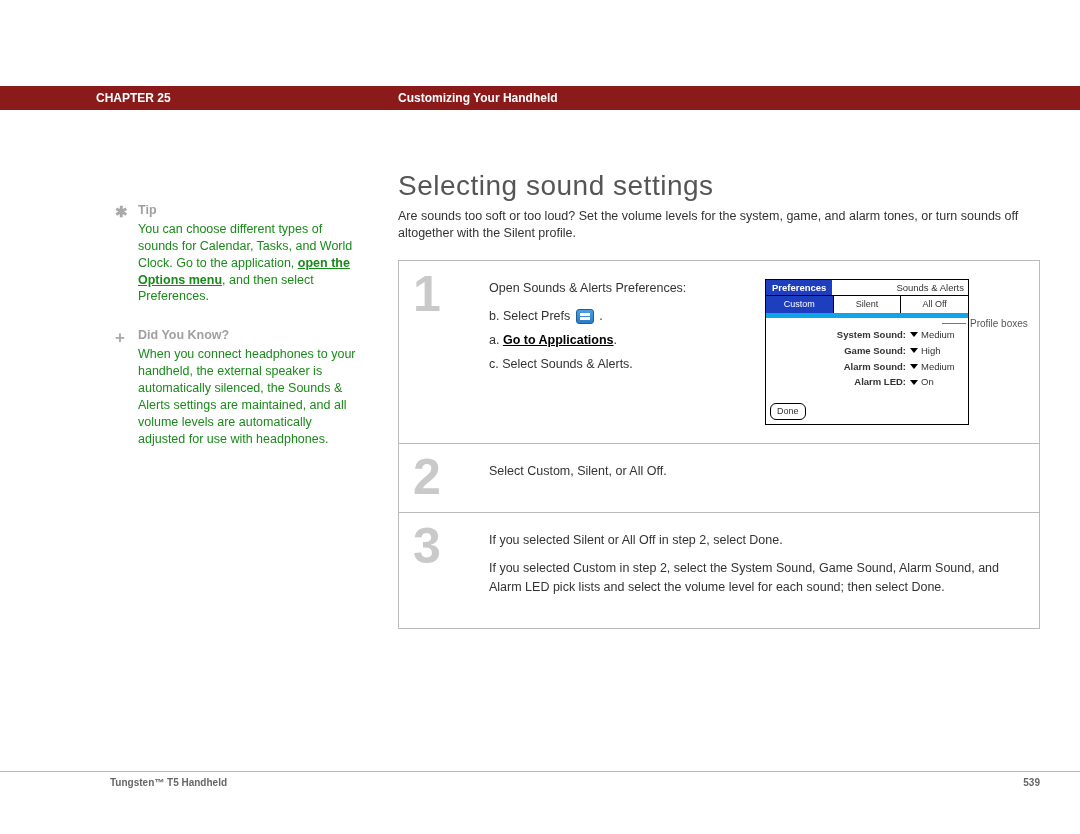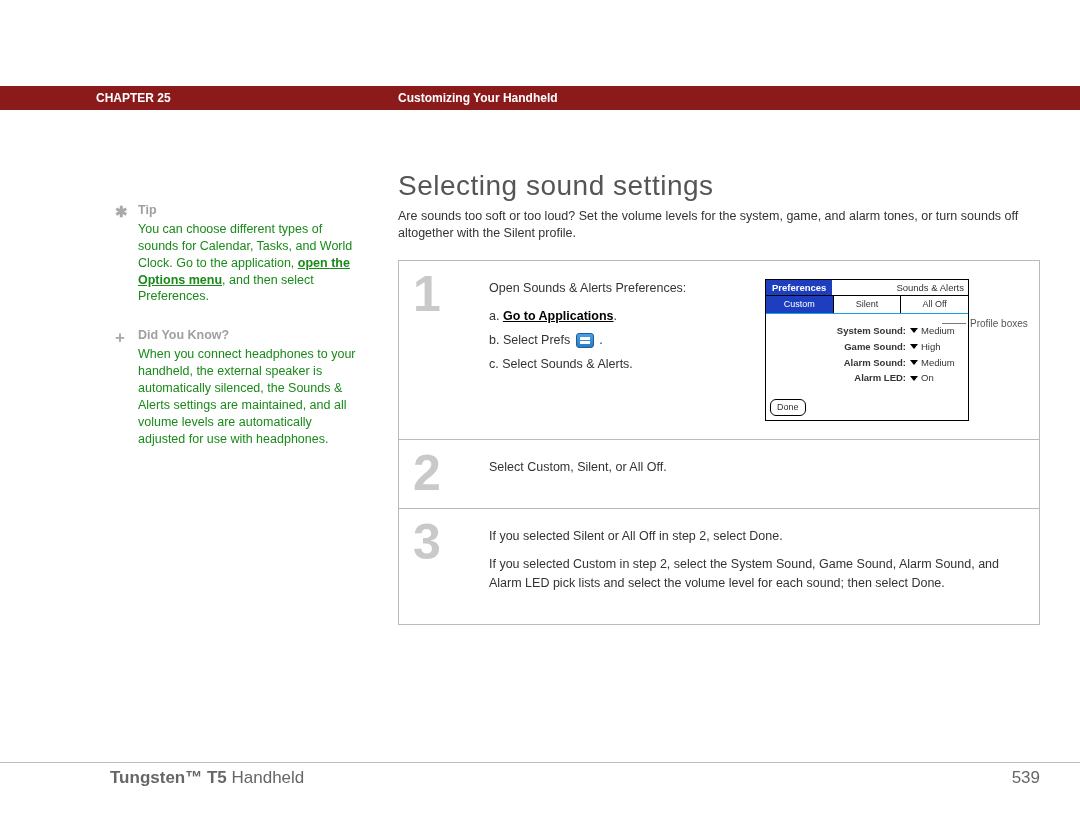--- a/index.html
+++ b/index.html
@@ -171,21 +171,21 @@
     color: #fff;
     font-weight: bold;
     padding: 1px 6px;
     height: 100%;
     display: flex;
     align-items: center;
   }
   .mini .titlebar .right { padding-right: 4px; }
   .mini .tabs {
     display: flex;
-    border-bottom: 1px solid #0ea5e9;
+    border-bottom: 5px solid #0ea5e9;
     align-items: flex-end;
   }
   .mini .tab {
     flex: 1;
     text-align: center;
     font-size: 9px;
     padding: 2px 0;
     border-right: 1px solid #000;
     background: #fff;
   }
@@ -234,24 +234,25 @@
     left: 0; top: 6px;
     width: 24px;
     border-top: 1px solid #777;
   }
   .footer {
     position: absolute;
     left: 0; right: 0;
     bottom: 46px;
     border-top: 1px solid #bbb;
     padding: 5px 40px 0 110px;
-    font-size: 17px;
+    font-size: 10px;
     color: #666;
     display: flex;
     justify-content: space-between;
+    font-weight: bold;
   }
   .footer .prod b { color: #666; }
 </style>
 </head>
 <body>
 
 <div class="header-bar">
   <span class="chapter">CHAPTER 25</span>
   <span class="title">Customizing Your Handheld</span>
 </div>
@@ -277,24 +278,24 @@
 <div class="steps">
 
   <div class="step-row">
     <div class="step-num">1</div>
     <div class="step-body">
       <div class="step1-flex">
         <div class="step1-text">
           <p>Open Sounds &amp; Alerts Preferences:</p>
           <ol>
             <li>
-              <span>a.  </span><span class="link">Go to Applications</span><span>.</span>
+              <span>b.  Select Prefs </span><span class="prefs-icon"></span><span> .</span>
             </li>
             <li>
-              <span>b.  Select Prefs </span><span class="prefs-icon"></span><span> .</span>
+              <span>a.  </span><span class="link">Go to Applications</span><span>.</span>
             </li>
             <li>c.  Select Sounds &amp; Alerts.</li>
           </ol>
         </div>
 
         <div class="mini">
           <div class="titlebar">
             <span class="left">Preferences</span>
             <span class="right">Sounds &amp; Alerts</span>
           </div>

